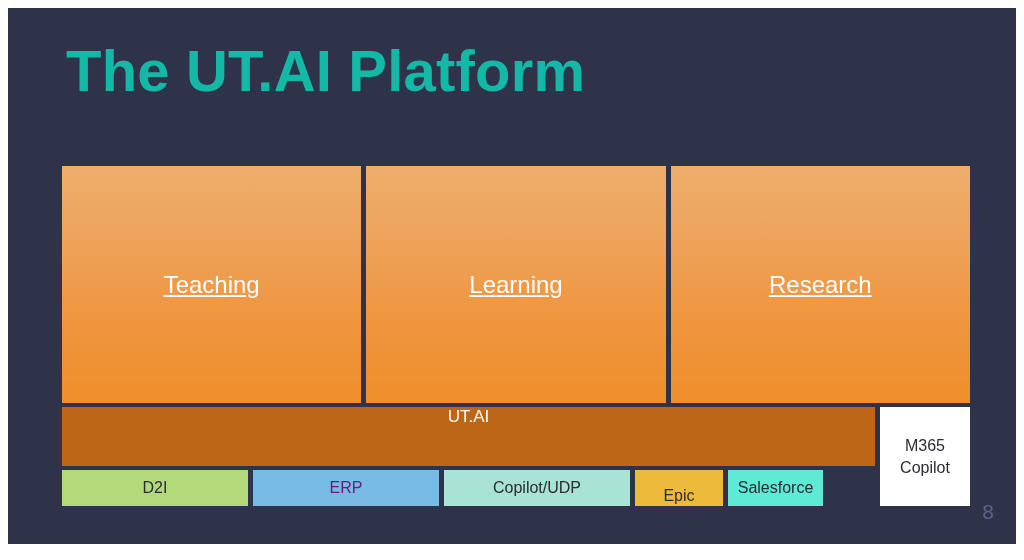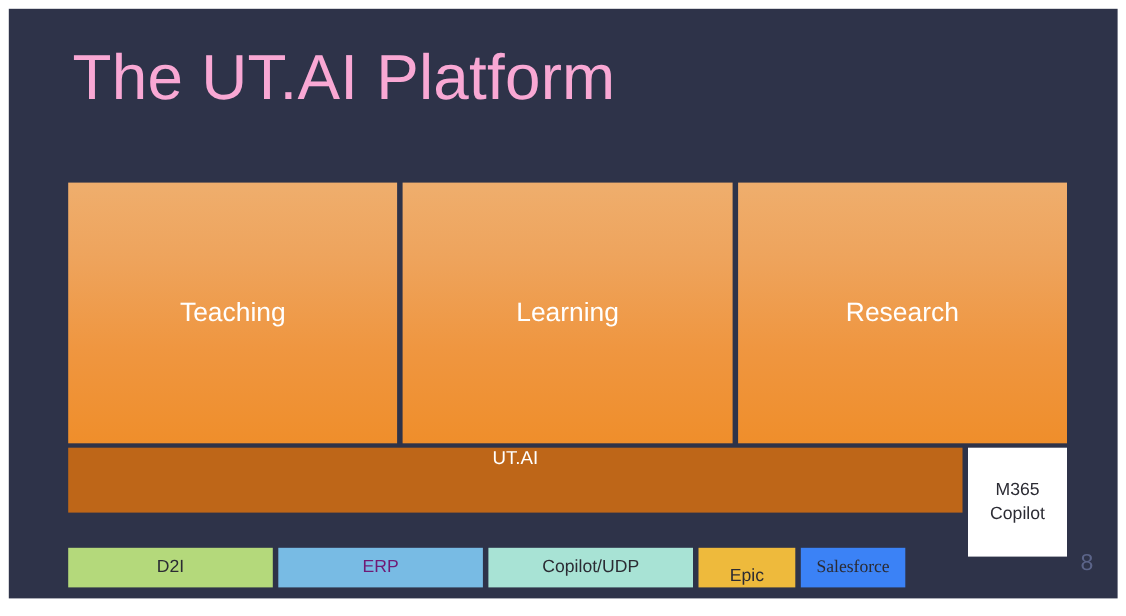--- a/index.html
+++ b/index.html
@@ -26,22 +26,22 @@
   }
 
   
   .slide-title {
     position: absolute;
     left: 58px;
     top: 27px;
     font-size: 58px;
     line-height: 72px;
     letter-spacing: 0.2px;
-    color: #f9a8d4;
-    font-weight: 400;
+    color: #14b8a6;
+    font-weight: 700;
     white-space: nowrap;
   }
 
   
   .diagram {
     position: absolute;
     left: 54px;
     top: 158px;
     width: 908px;
     height: 340px;
@@ -65,20 +65,21 @@
     align-items: center;
     justify-content: center;
   }
   .pillar-label {
     color: #ffffff;
     font-size: 24px;
     line-height: 28px;
     font-weight: 400;
     text-align: center;
     white-space: nowrap;
+    text-decoration: underline;
   }
 
   
   .platform-row {
     position: absolute;
     left: 0;
     top: 241px;
     width: 908px;
     height: 59px;
     display: flex;
@@ -127,34 +128,33 @@
     width: 813px;
     height: 36px;
     display: flex;
     gap: 5px;
   }
   .system {
     display: flex;
     align-items: center;
     justify-content: center;
     height: 100%;
-    margin-top: 28px;
   }
   .system-label {
     font-size: 16px;
     line-height: 20px;
     white-space: nowrap;
     text-align: center;
   }
 
   .sys-d2i       { background: #b4d97b; }
   .sys-erp       { background: #78bbe4; }
   .sys-canvas    { background: #a8e3d5; }
   .sys-epic      { background: #eeba3c; align-items: flex-end; }
-  .sys-salesforce{ background: #3b82f6; font-family: Liberation Serif, serif; }
+  .sys-salesforce{ background: #5eead4; }
   .sys-rag       { background: #e9dcb6; }
 
   .txt-dark  { color: #2b2b33; }
   .txt-light { color: #701a75; }
 
   
   .page-number {
     position: absolute;
     right: 22px;
     bottom: 20px;

